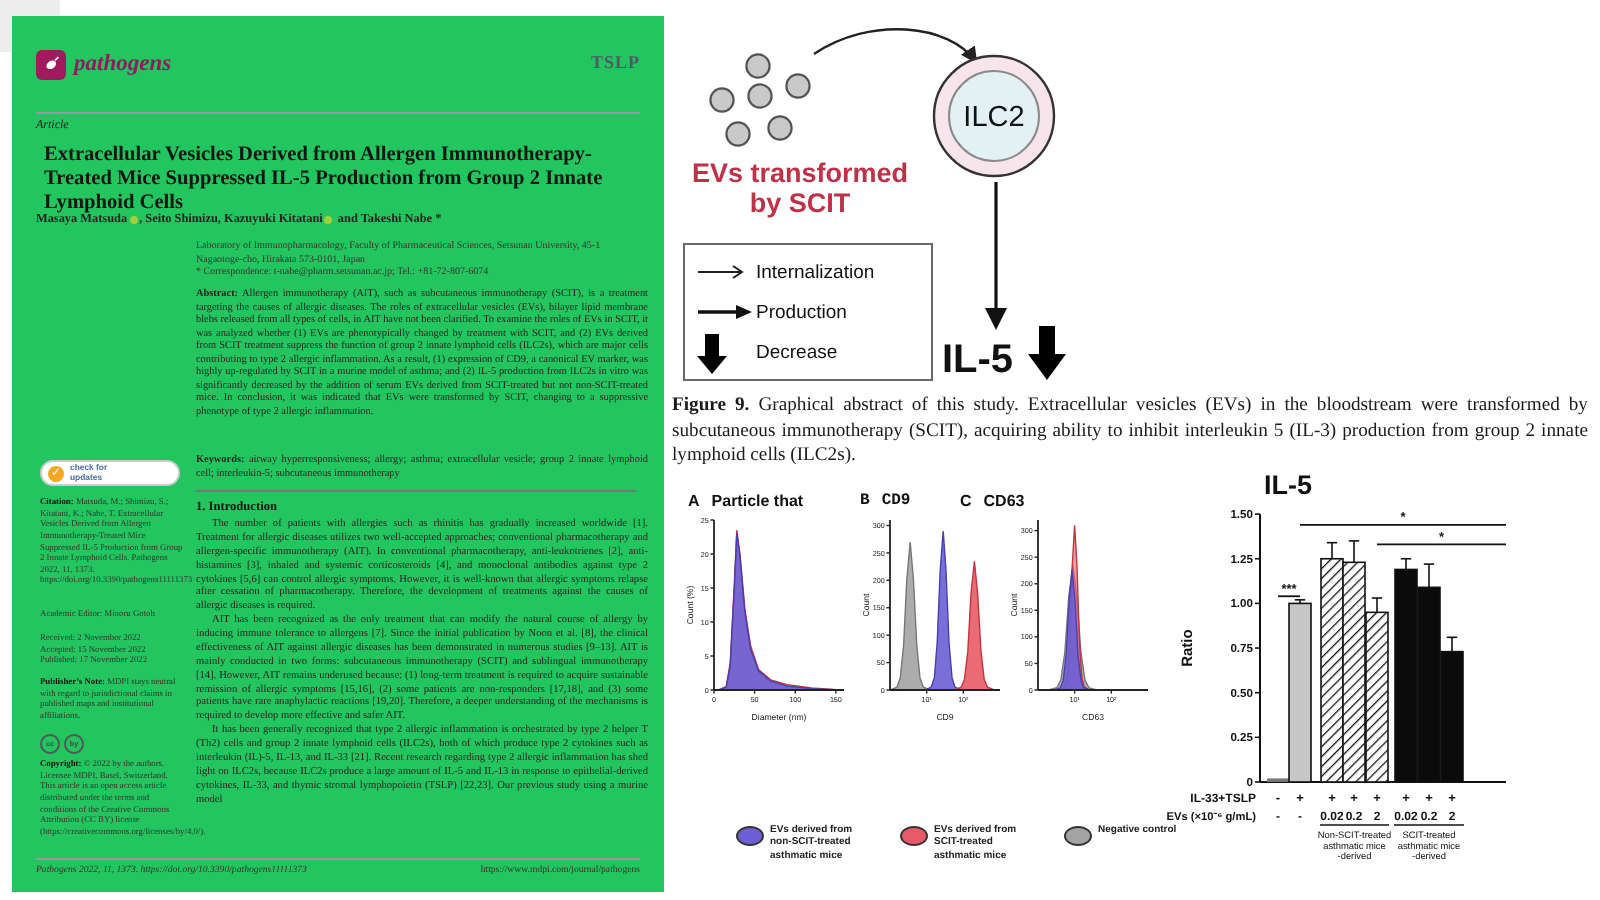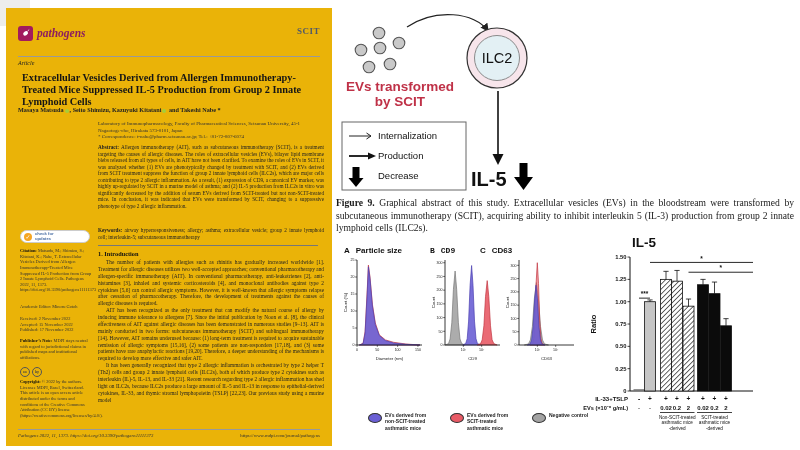--- a/index.html
+++ b/index.html
@@ -1,21 +1,21 @@
 <!DOCTYPE html>
 <html><head>
 <meta charset="utf-8">
 <style>
   html,body{margin:0;padding:0;}
   body{width:800px;height:450px;background:#fff;position:relative;overflow:hidden;
        font-family:"Liberation Sans",sans-serif;color:#111;}
   .abs{position:absolute;}
   
   .corner-shade{left:0;top:0;width:30px;height:26px;background:#ededed;}
-  .paper{left:6px;top:8px;width:326px;height:438px;background:#eab308;overflow:hidden;
+  .paper{left:6px;top:8px;width:326px;height:438px;background:#22c55e;overflow:hidden;
          font-family:"Liberation Serif",serif;}
   .p-head{left:12px;top:16px;right:12px;height:22px;}
   .logo-wrap{display:inline-flex;align-items:center;gap:4px;}
   .logo-box{width:15px;height:15px;background:#a21a5e;border-radius:3px;display:inline-flex;
             align-items:center;justify-content:center;}
   .logo-text{font-style:italic;font-weight:bold;font-size:11.5px;color:#8c1d5f;}
   .mdpi{position:absolute;right:0;top:2px;font-weight:bold;font-size:9px;color:#50596a;
         letter-spacing:.5px;border-radius:2px;}
   .rule1{left:12px;right:12px;top:48px;border-top:1px solid #999;height:0;}
   .article-type{left:12px;top:52px;font-style:italic;font-size:6px;color:#222;}
@@ -69,21 +69,21 @@
   <div class="abs p-head">
     <span class="logo-wrap">
       <span class="logo-box">
         <svg width="10" height="10" viewBox="0 0 10 10">
             <ellipse cx="4.6" cy="5.4" rx="2.6" ry="1.9" transform="rotate(-35 4.6 5.4)" fill="#fff"></ellipse>
             <line x1="6.5" y1="3.2" x2="8.2" y2="1.6" stroke="#fff" stroke-width="0.8"></line>
           </svg>
       </span>
       <span class="logo-text">pathogens</span>
     </span>
-    <span class="mdpi">SCIT</span>
+    <span class="mdpi">TSLP</span>
   </div>
   <div class="abs rule1"></div>
   <div class="abs article-type">Article</div>
   <h1 class="abs paper-title" style="margin:4px">Extracellular Vesicles Derived from Allergen Immunotherapy-Treated Mice Suppressed IL-5 Production from Group 2 Innate Lymphoid Cells</h1>
   <div class="abs authors">
     <span>Masaya Matsuda</span><span class="orcid"></span><span>, Seito Shimizu, Kazuyuki Kitatani</span><span class="orcid"></span><span> and Takeshi Nabe *</span>
   </div>
   <div class="abs affil">
     <div>Laboratory of Immunopharmacology, Faculty of Pharmaceutical Sciences, Setsunan University, 45-1 Nagaotoge-cho, Hirakata 573-0101, Japan</div>
     <div>* Correspondence: t-nabe@pharm.setsunan.ac.jp; Tel.: +81-72-807-6074</div>
@@ -176,21 +176,21 @@
     <g>
       <rect x="17.5" y="162" width="7" height="11" fill="#000"></rect>
       <polygon points="13.5,173 28.5,173 21,182" fill="#000"></polygon>
     </g>
     <text x="43" y="174" font-size="9.5" fill="#111">Decrease</text>
   </g>
 </svg>
 
 <div class="abs fig-caption"><b>Figure 9.</b><span> Graphical abstract of this study.  Extracellular vesicles (EVs) in the bloodstream were transformed by subcutaneous immunotherapy (SCIT), acquiring ability to inhibit interleukin 5 (IL-3) production from group 2 innate lymphoid cells (ILC2s).</span></div>
 
-<div class="abs panel-title pt-a"><span class="ltr">A</span><span>Particle size</span></div>
+<div class="abs panel-title pt-a"><span class="ltr">A</span><span>Particle that</span></div>
 <div class="abs panel-title pt-b"><span class="ltr">B</span><span>CD9</span></div>
 <div class="abs panel-title pt-c"><span class="ltr">C</span><span>CD63</span></div>
 
 <svg class="abs hist-a" width="84" height="106">
     <path d="M17.4,89.0 L17.4,89.0 L21.1,87.3 L23.1,75.4 L25.2,34.6 L26.4,9.1 L28.0,21.0 L30.4,48.2 L33.3,66.9 L37.3,78.8 L43.4,83.9 L51.6,86.3 L63.8,88.0 L78.0,89.0 L78.0,89.0 Z" fill="#e85b66" fill-opacity="0.55" stroke="#c23540" stroke-width="0.7"></path>
     <path d="M17.4,89.0 L17.4,89.0 L21.1,87.6 L23.1,77.1 L25.2,38.0 L26.4,10.8 L28.0,22.7 L30.4,49.9 L33.3,68.6 L37.3,79.5 L43.4,84.6 L51.6,87.0 L63.8,88.3 L78.0,89.0 L78.0,89.0 Z" fill="#6a5fd4" fill-opacity="0.9" stroke="#4a3fb0" stroke-width="0.7"></path>
     <line x1="15" y1="4" x2="15" y2="89" stroke="#222" stroke-width="0.9"></line>
     <line x1="15" y1="89" x2="80" y2="89" stroke="#222" stroke-width="0.9"></line>
     <line x1="13.2" y1="89" x2="15" y2="89" stroke="#222" stroke-width="0.7"></line>
     <text x="12.4" y="90.3" text-anchor="end" font-size="3.6" fill="#222">0</text>

